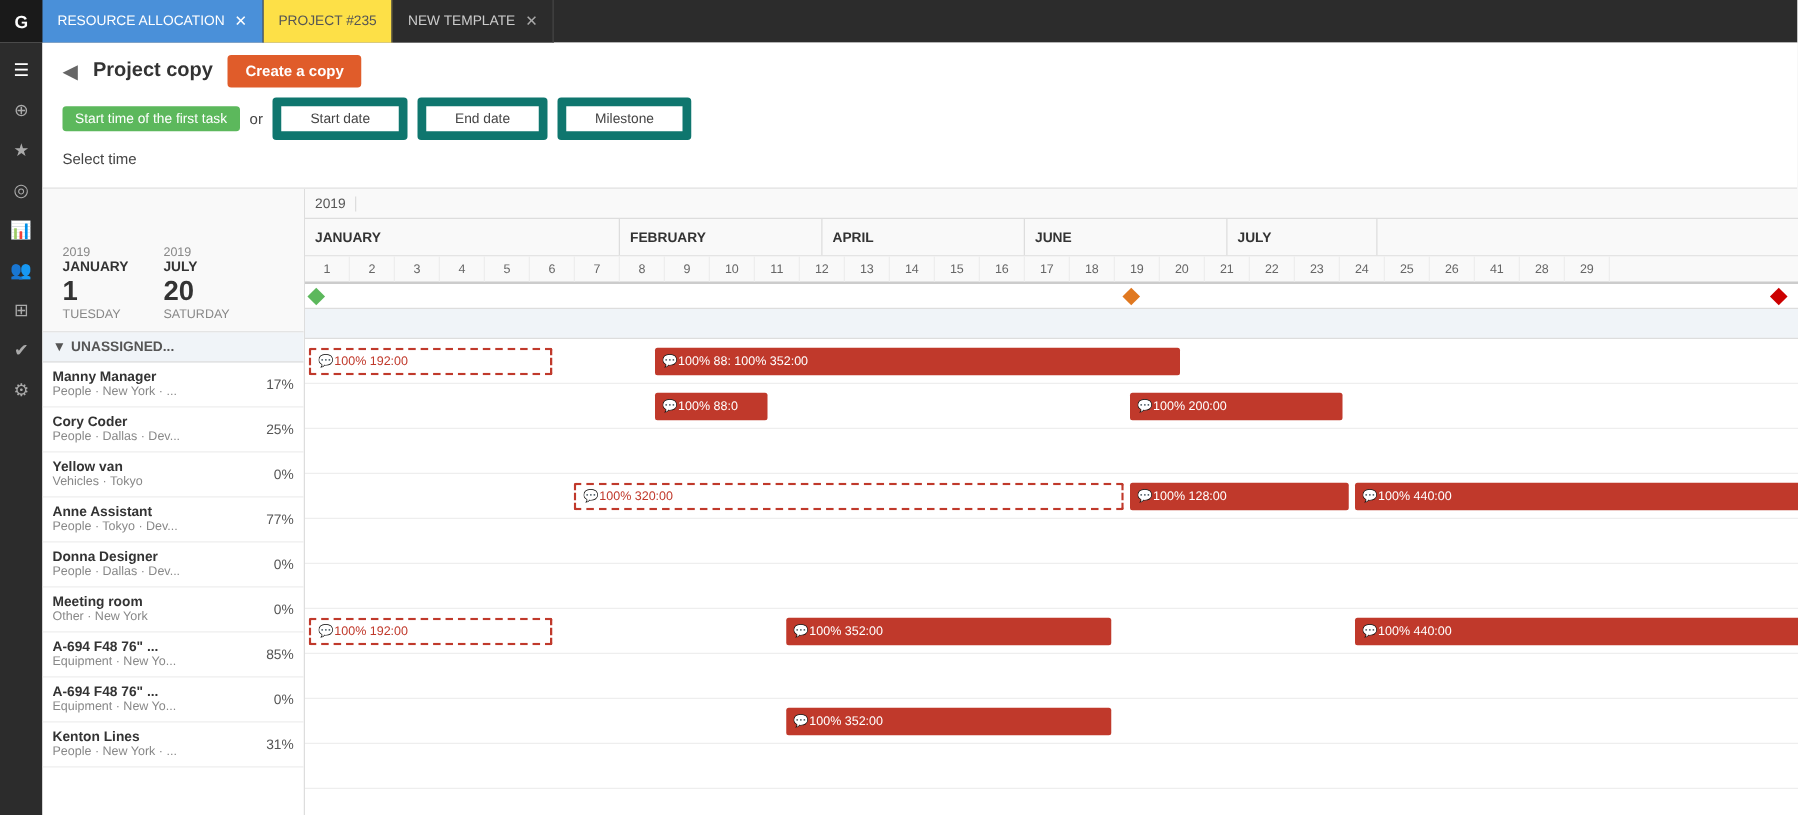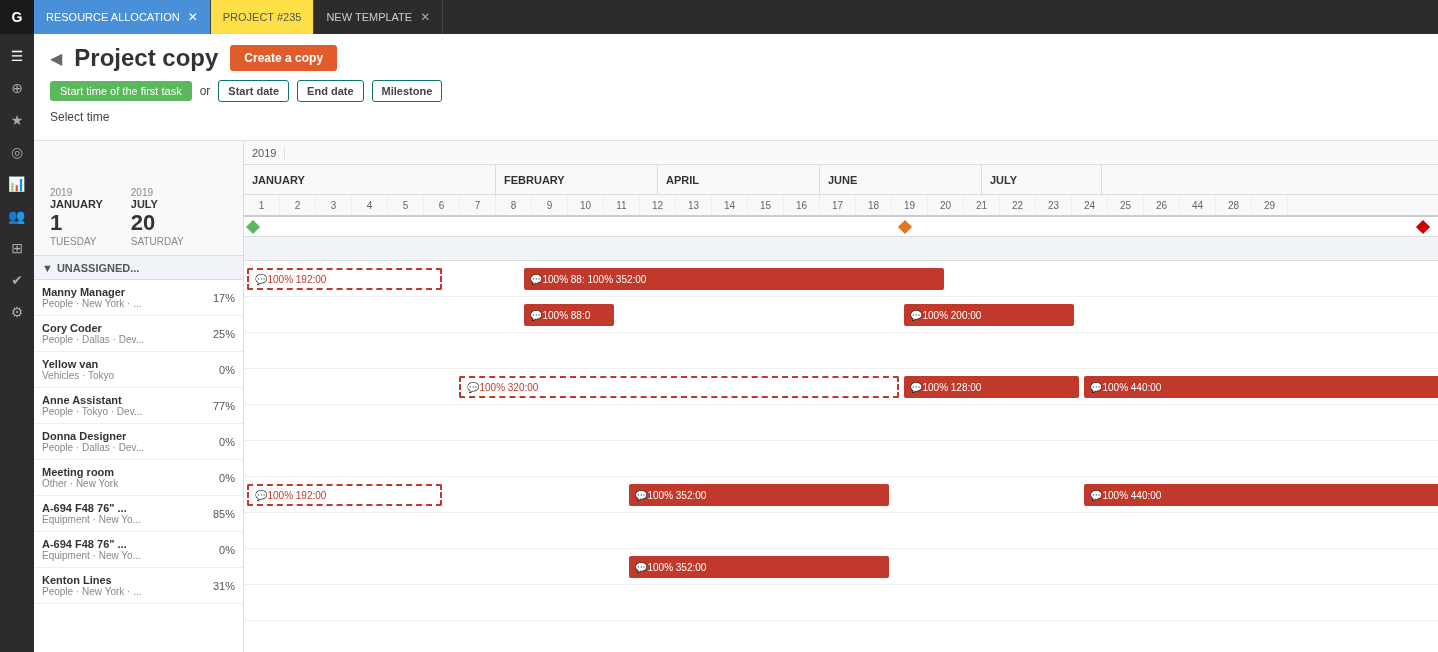--- a/index.html
+++ b/index.html
@@ -106,21 +106,21 @@
       margin-bottom: 8px;
     }
     .back-btn {
       color: #666;
       font-size: 16px;
       cursor: pointer;
       background: none;
       border: none;
     }
     .project-title {
-      font-size: 24px;
+      font-size: 16px;
       font-weight: bold;
       color: #333;
     }
     .create-copy-btn {
       background: #e05c2a;
       color: #fff;
       border: none;
       padding: 6px 14px;
       border-radius: 3px;
       font-size: 12px;
@@ -140,26 +140,25 @@
       color: #fff;
       border: none;
       padding: 4px 10px;
       border-radius: 3px;
       font-size: 11px;
       cursor: pointer;
     }
     .btn-outline {
       background: #fff;
       color: #444;
-      border: 1px solid #0f766e;
-      padding: 4px 9px;
+      border: 7px solid #0f766e;
+      padding: 4px 23px;
       border-radius: 3px;
       font-size: 11px;
       cursor: pointer;
-      font-weight: bold;
     }
     .select-time-row {
       display: flex;
       align-items: center;
       gap: 8px;
       margin-bottom: 8px;
     }
     .select-time-label { font-size: 12px; color: #444; }
     .time-input {
       border: 1px solid #ccc;
@@ -554,21 +553,21 @@
                   <div class="timeline-day-cell">17</div>
                   <div class="timeline-day-cell">18</div>
                   <div class="timeline-day-cell">19</div>
                   <div class="timeline-day-cell">20</div>
                   <div class="timeline-day-cell">21</div>
                   <div class="timeline-day-cell">22</div>
                   <div class="timeline-day-cell">23</div>
                   <div class="timeline-day-cell">24</div>
                   <div class="timeline-day-cell">25</div>
                   <div class="timeline-day-cell">26</div>
-                  <div class="timeline-day-cell">44</div>
+                  <div class="timeline-day-cell">41</div>
                   <div class="timeline-day-cell">28</div>
                   <div class="timeline-day-cell">29</div>
                 </div>
 
               <div class="timeline-marker-row">
                 <div class="marker-diamond marker-green" style="left: 4px;"></div>
                 <div class="marker-diamond marker-orange" style="left: 656px;"></div>
                 <div class="marker-diamond marker-red" style="left: 1174px;"></div>
               </div>
             </div>

